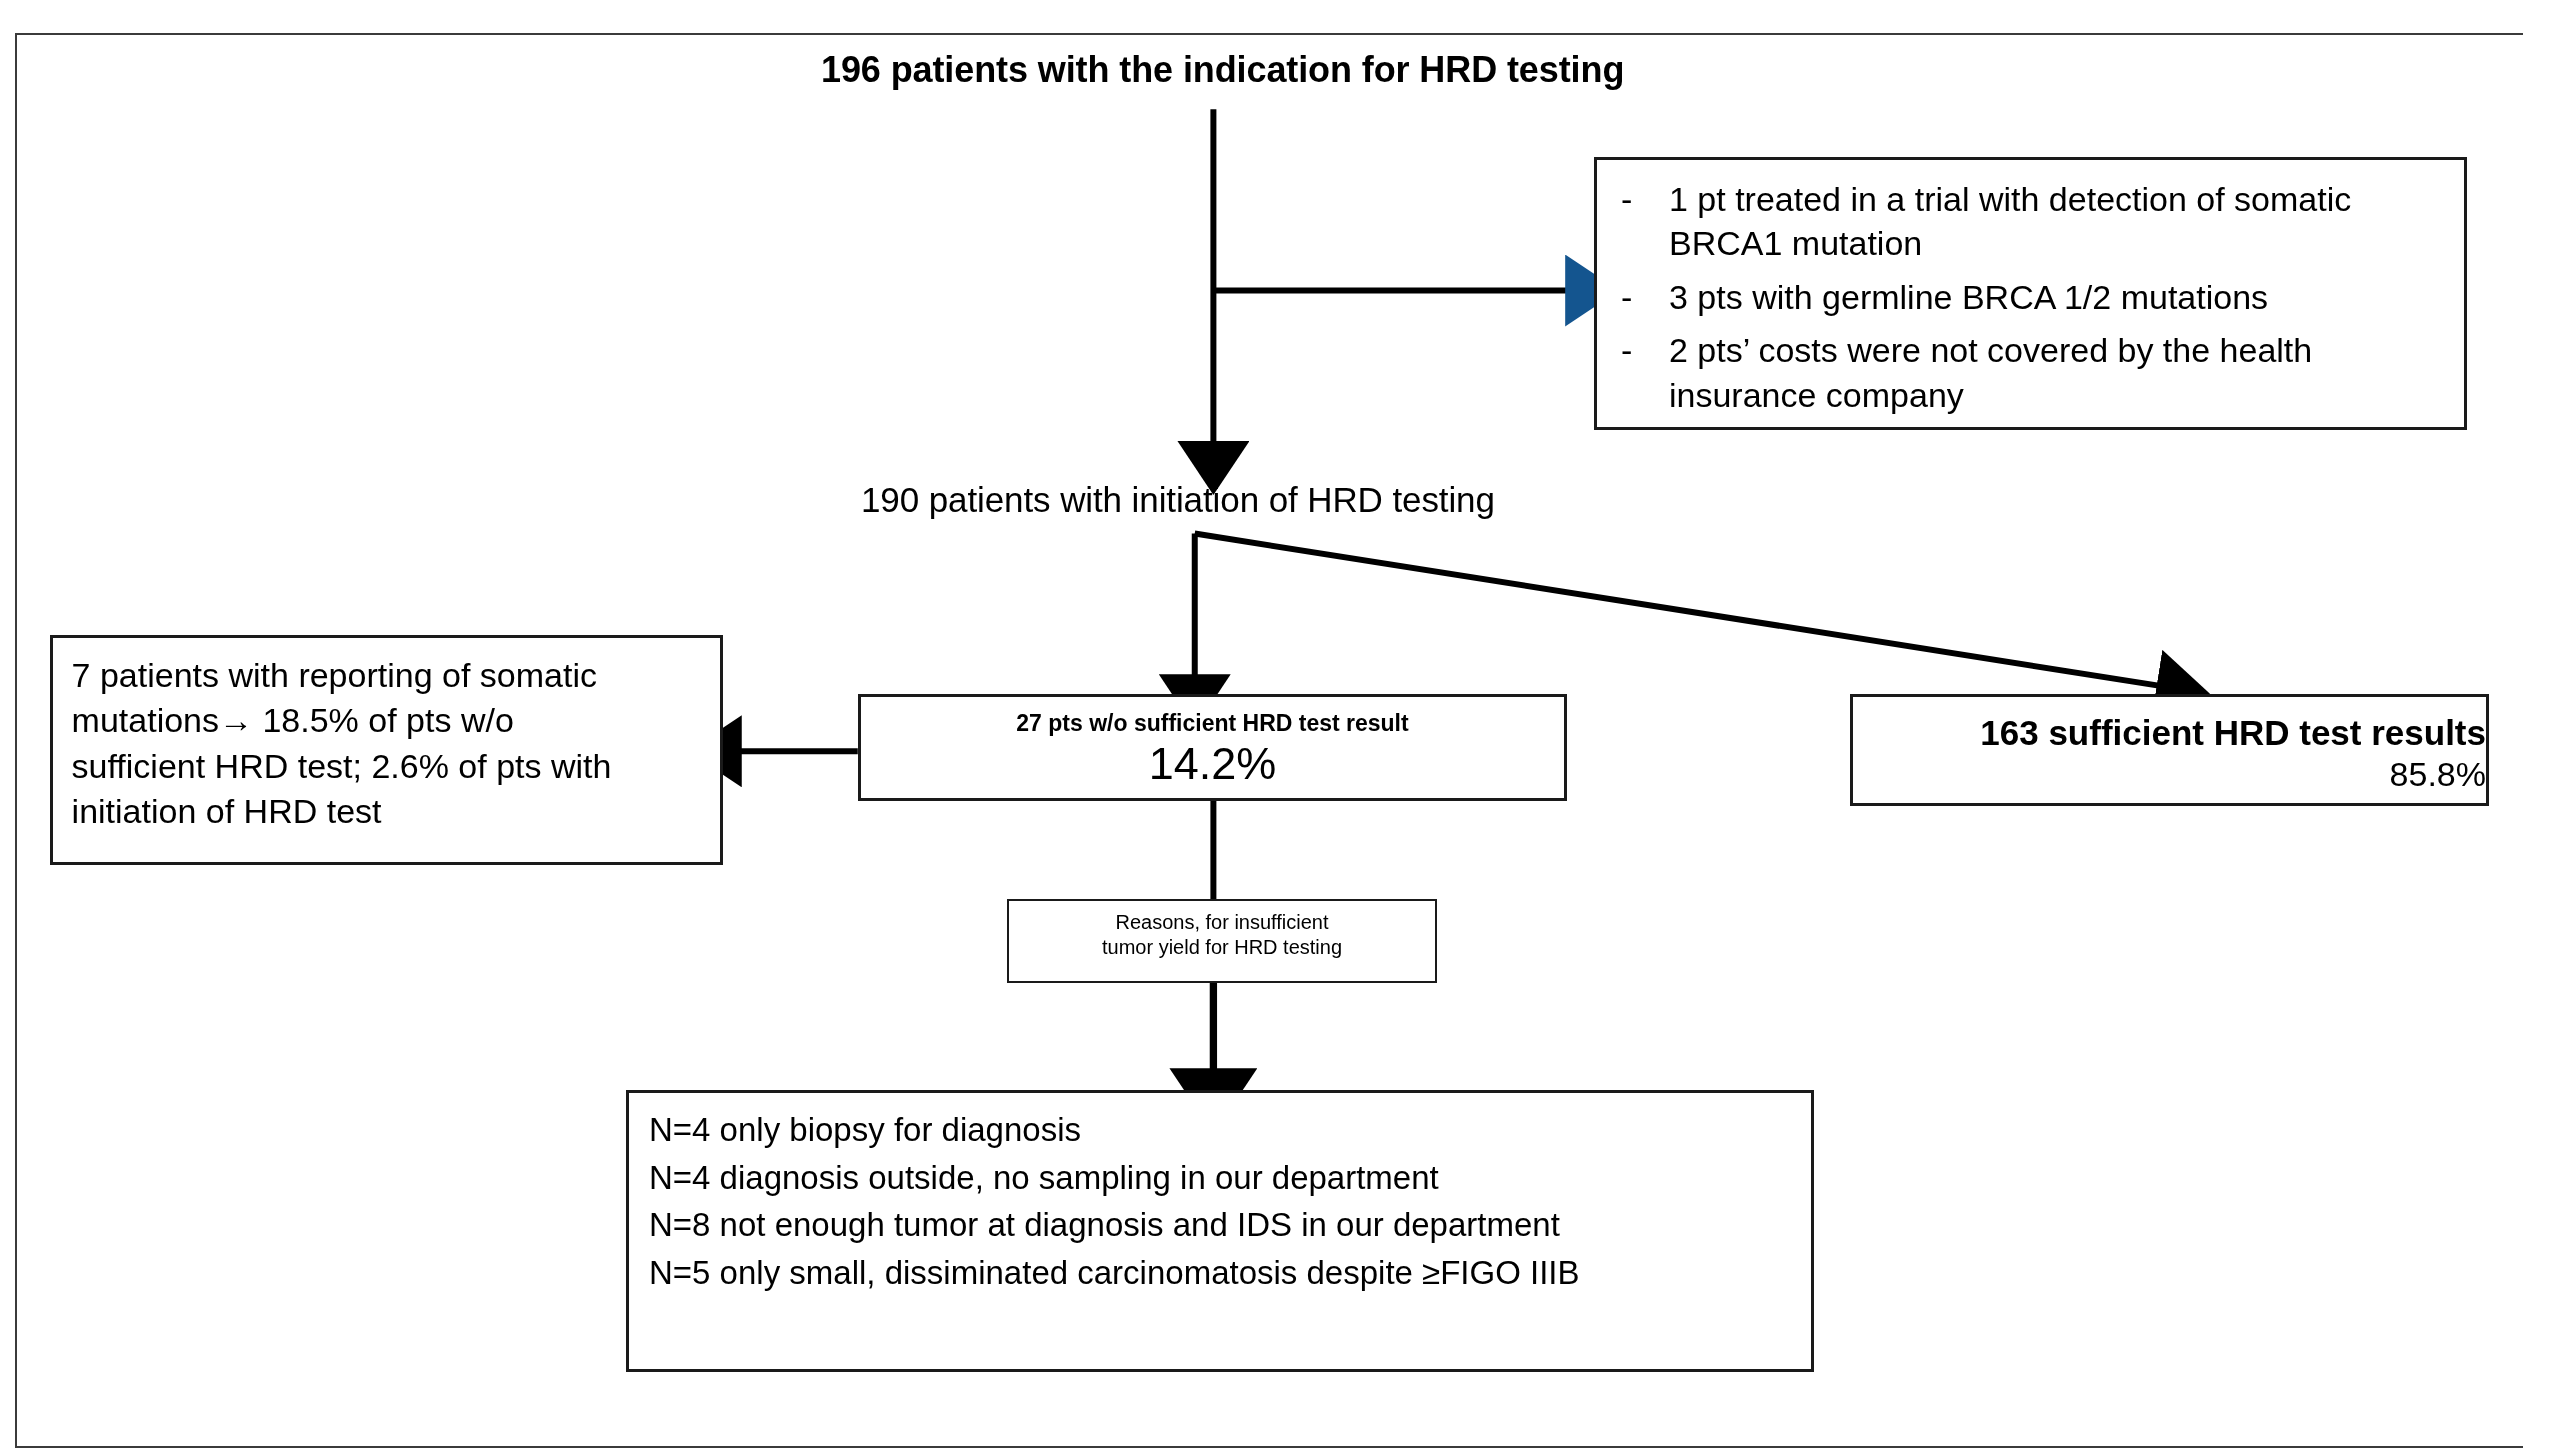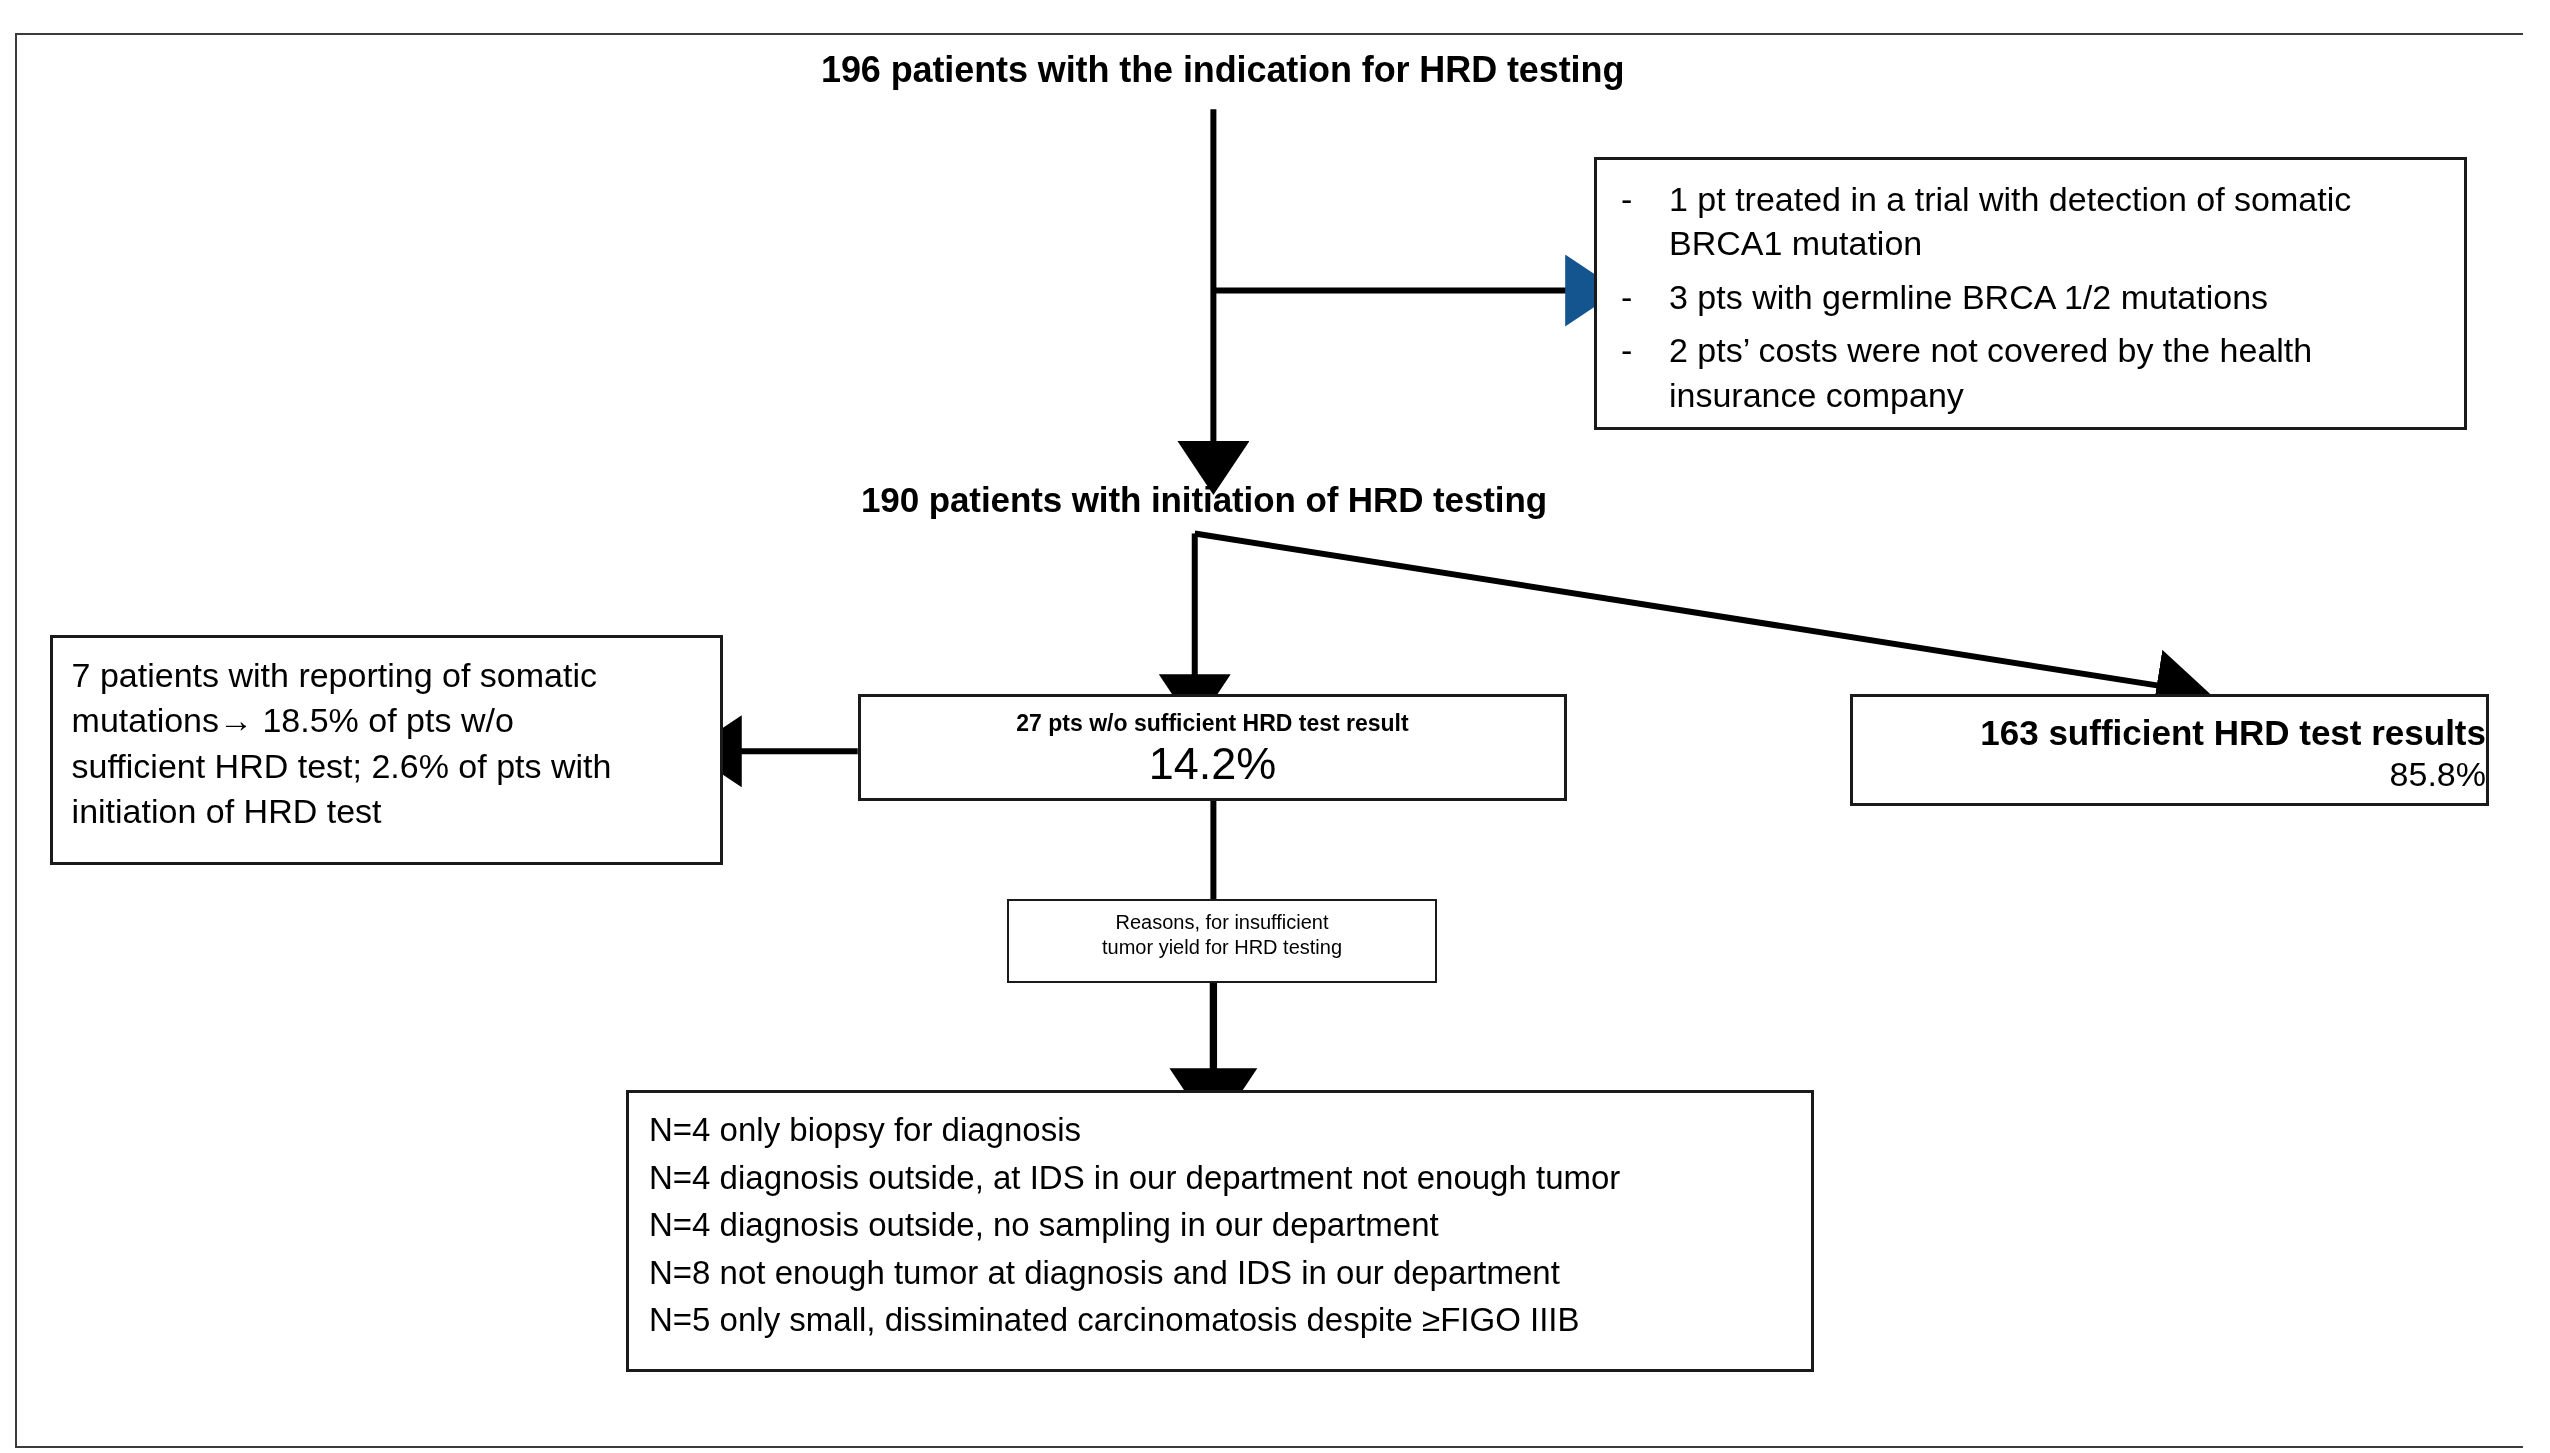--- a/index.html
+++ b/index.html
@@ -40,21 +40,21 @@
     position: absolute;
     white-space: nowrap;
   }
   .t-title {
     font-size: 36px;
     font-weight: bold;
     letter-spacing: -0.1px;
   }
   .t-sub {
     font-size: 35px;
-    font-weight: bold;
+    font-weight: normal;
     letter-spacing: -0.1px;
   }
   .box-line {
     display: block;
     white-space: nowrap;
   }
   .bold-line {
     font-weight: bold;
   }
   
@@ -166,21 +166,20 @@
   <div class="node-box" id="reasons-box" style="left:1007px; top:883px; width:430px; height:84px; border-width:2.7px;">
     <div style="position:absolute; left:0; right:0; top:8.7px; text-align:center; font-size:20px; line-height:1.28;">
       <span class="box-line">Reasons, for insufficient</span>
       <span class="box-line">tumor yield for HRD testing</span>
     </div>
   </div>
 
   <div class="node-box" id="detail-box" style="left:626px; top:1074px; width:1188px; height:282px;">
     <div style="position:absolute; left:20px; top:13.3px; right:10.7px; font-size:33px; line-height:1.44;">
       <span class="box-line">N=4 only biopsy for diagnosis</span>
-      <span class="box-line">N=4 diagnosis outside, at IDS in our department not enough  tumor</span>
       <span class="box-line">N=4 diagnosis outside, no sampling in our department</span>
       <span class="box-line">N=8 not enough  tumor at diagnosis and IDS in our department</span>
       <span class="box-line">N=5 only small, dissiminated carcinomatosis despite ≥FIGO IIIB</span>
     </div>
   </div>
 
 </div>
 
 
 </body></html>

